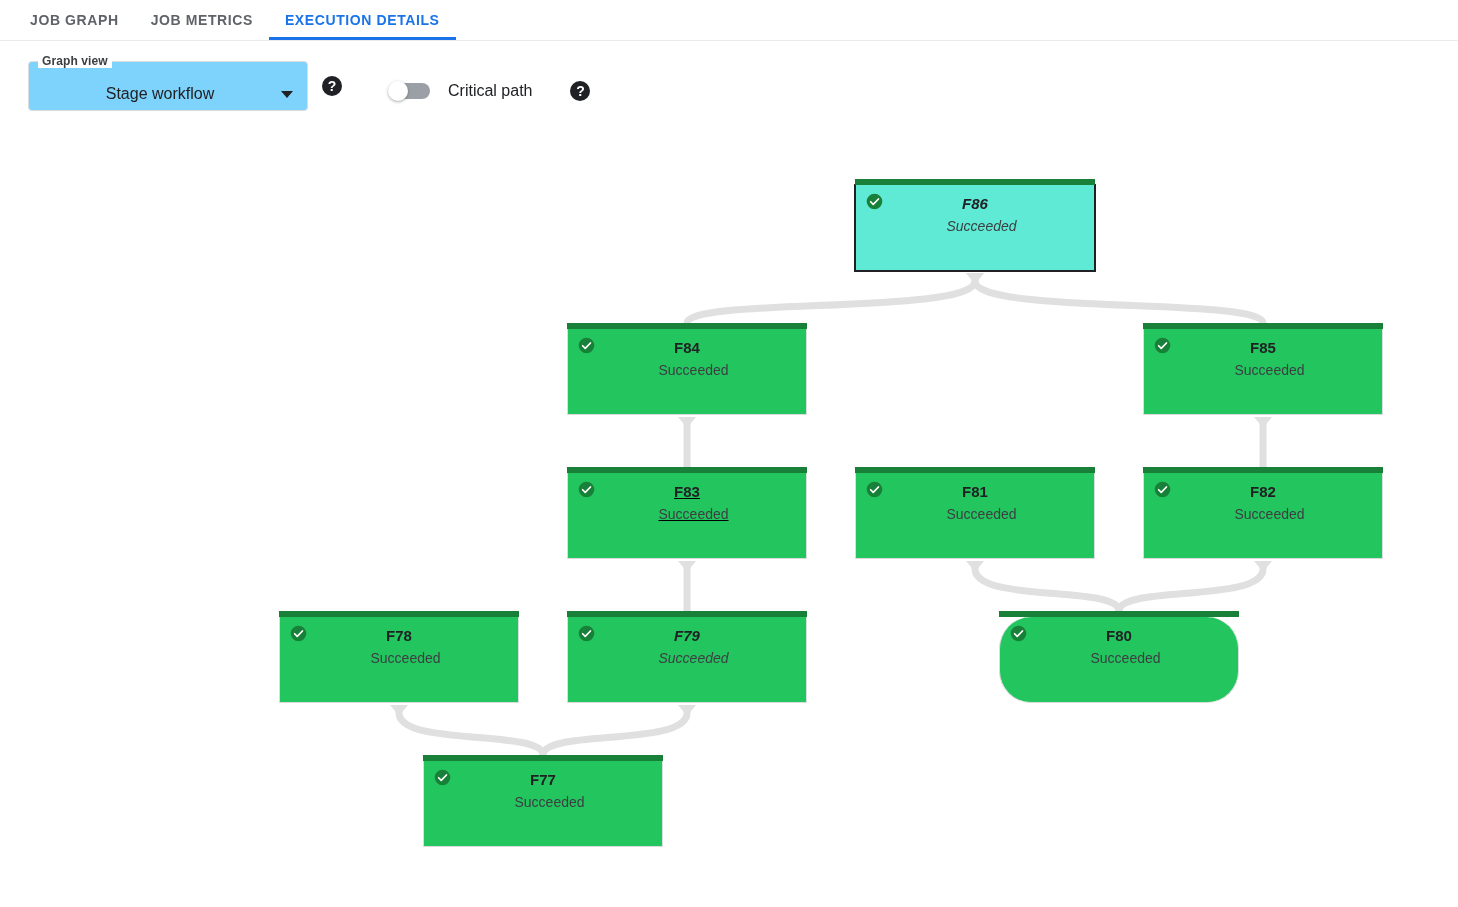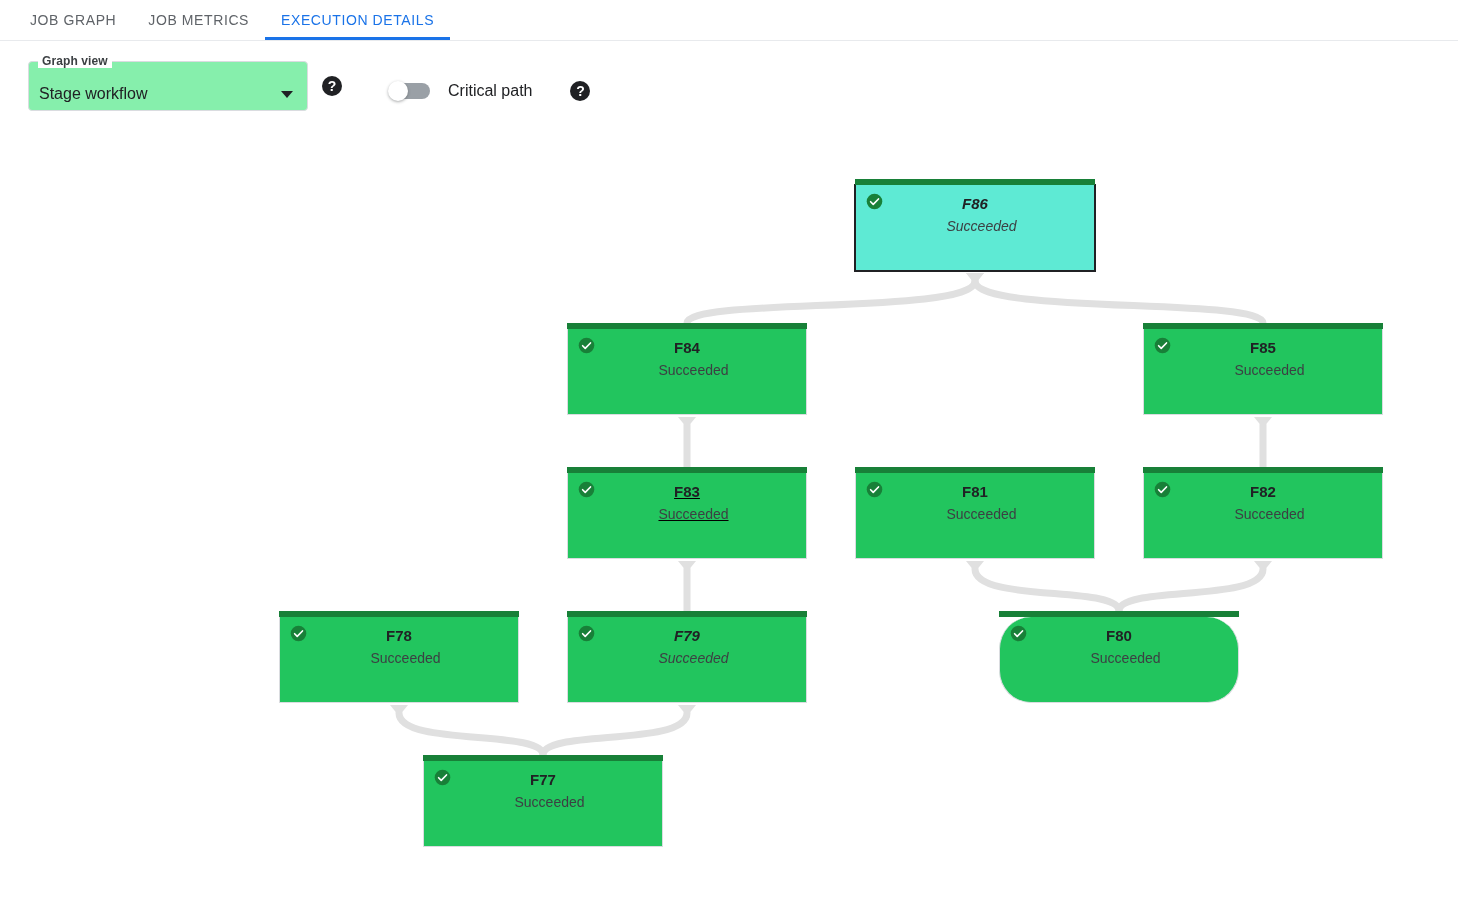--- a/index.html
+++ b/index.html
@@ -19,21 +19,21 @@
     display: flex;
     align-items: stretch;
     padding-left: 14px;
   }
   .tab {
     position: relative;
     display: flex;
     align-items: center;
     padding: 8px 16px;
     font-size: 14px;
-    font-weight: 400;
+    font-weight: 700;
     letter-spacing: 0.6px;
     color: #5f6368;
     cursor: pointer;
     user-select: none;
     white-space: nowrap;
   }
   .tab.active { color: #1a73e8; }
   .tab.active::after {
     content: "";
     position: absolute;
@@ -53,37 +53,38 @@
   .select-wrap {
     position: relative;
     width: 280px;
     height: 50px;
     border: 1px solid #dadce0;
     border-radius: 4px;
     display: flex;
     align-items: center;
     padding: 16px 12px 0 10px;
     cursor: pointer;
-    background: #86efac;
+    background: #7dd3fc;
   }
   .select-label {
     position: absolute;
     top: -8px;
     left: 9px;
     background: #fff;
     padding: 0 4px;
     font-size: 12px;
     color: #3c4043;
     font-weight: 700;
     letter-spacing: 0.1px;
   }
   .select-value {
     font-size: 16px;
     color: #202124;
     flex: 1;
+    text-align: center;
   }
   .caret {
     width: 0; height: 0;
     border-left: 6px solid transparent;
     border-right: 6px solid transparent;
     border-top: 7px solid #202124;
     margin-right: 2px;
   }
   .help-icon {
     width: 20px; height: 20px;

